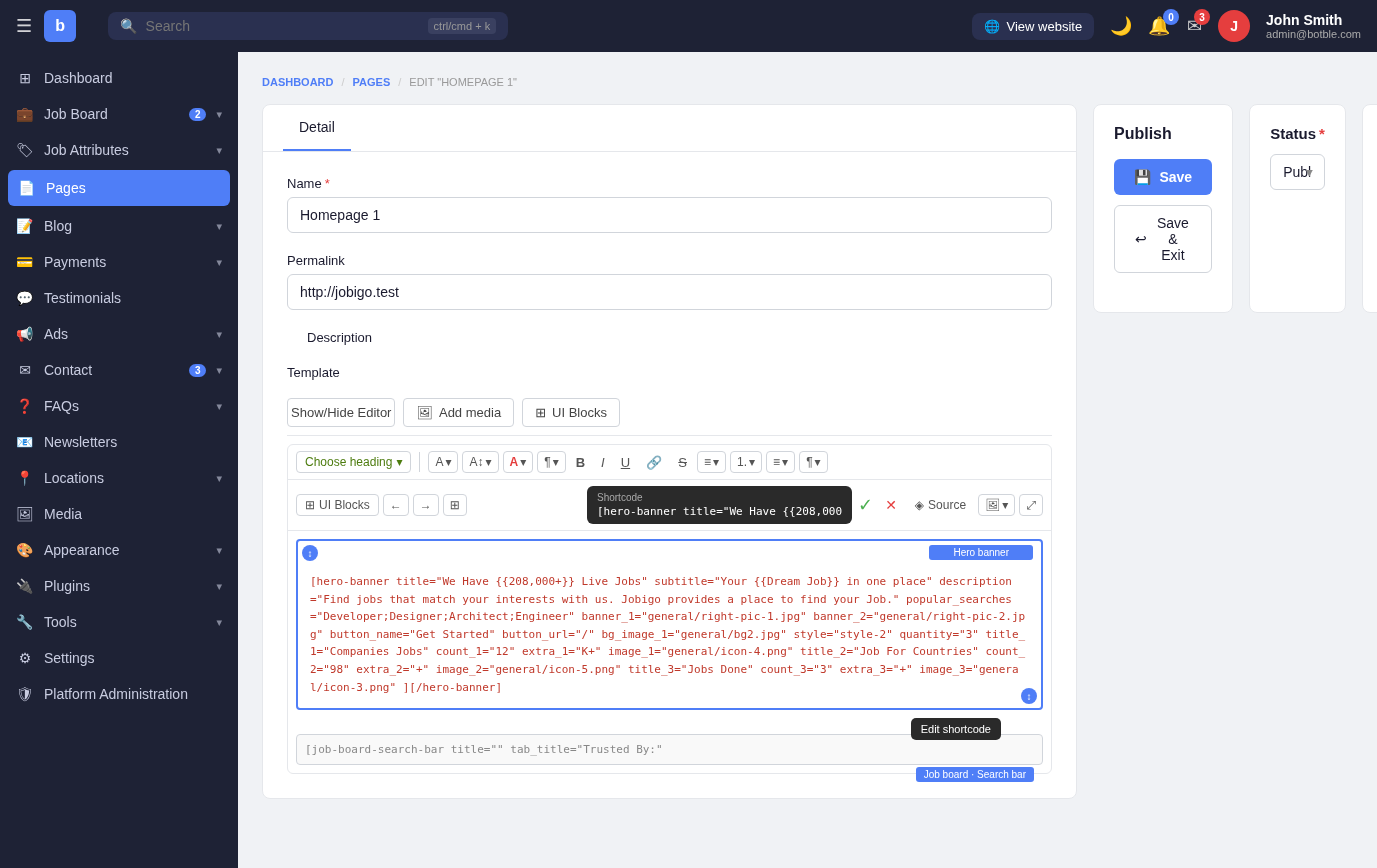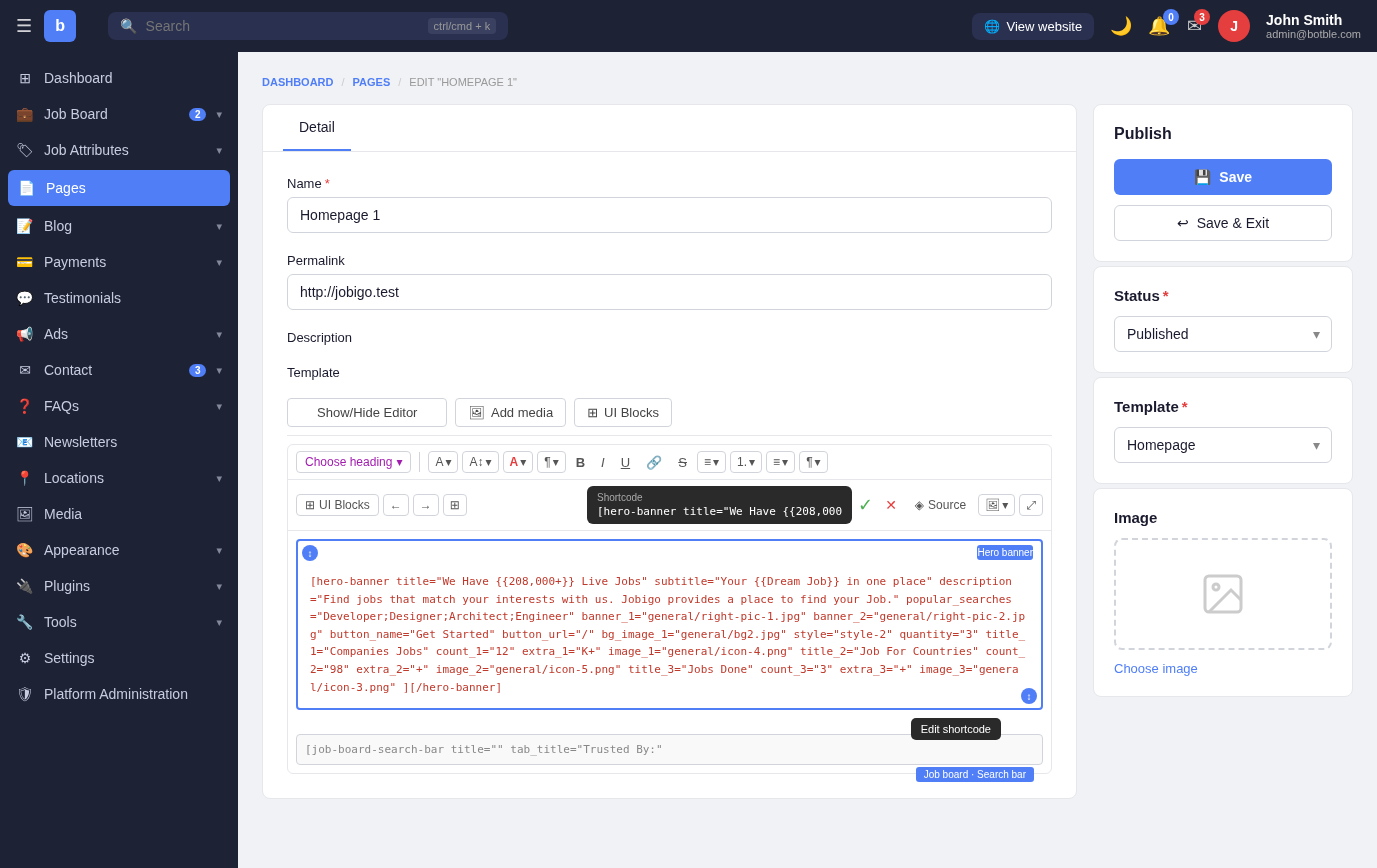--- a/index.html
+++ b/index.html
@@ -155,42 +155,42 @@
             </div>
             <input type="text" style="width: 100%; border: 1px solid rgb(209, 213, 219); border-radius: 6px; padding: 9px 12px; font-size: 14px; color: rgb(26, 26, 46); outline: none;" value="Homepage 1">
           </div>
 
           <div style="margin-bottom:20px;">
             <div style="font-size:13px;font-weight:500;color:#1a1a2e;margin-bottom:6px;">Permalink</div>
             <input type="text" style="width: 100%; border: 1px solid rgb(209, 213, 219); border-radius: 6px; padding: 9px 12px; font-size: 14px; color: rgb(26, 26, 46); outline: none;" value="http://jobigo.test">
           </div>
 
           <div style="margin-bottom:20px;">
-            <div style="font-size:13px;font-weight:500;color:#1a1a2e;margin-bottom:6px;">Description</div>
+            <div style="font-size:13px;font-weight:500;color:#1a1a2e;margin-bottom:6px;margin-left:20px;">Description</div>
           </div>
 
           <div>
             <div style="font-size:13px;font-weight:500;color:#1a1a2e;margin-bottom:10px;">Template</div>
 
             <div style="display:flex;align-items:center;gap:8px;flex-wrap:wrap;padding:8px 0;border-bottom:1px solid #e5e7eb;margin-bottom:8px;">
-              <button style="background:#fff;border:1px solid #d1d5db;border-radius:4px;padding:6px 29px;font-size:13px;cursor:pointer;color:#444;">Show/Hide Editor</button>
+              <button style="background:#fff;border:1px solid #d1d5db;border-radius:4px;padding:6px 3px;font-size:13px;cursor:pointer;color:#444;">Show/Hide Editor</button>
               <button style="background:#fff;border:1px solid #d1d5db;border-radius:4px;padding:6px 12px;font-size:13px;cursor:pointer;color:#444;display:flex;align-items:center;gap:6px;">
                 <span>🖼</span>
                 <span>Add media</span>
               </button>
               <button style="background:#fff;border:1px solid #d1d5db;border-radius:4px;padding:6px 12px;font-size:13px;cursor:pointer;color:#444;display:flex;align-items:center;gap:6px;">
                 <span>⊞</span>
                 <span>UI Blocks</span>
               </button>
             </div>
 
             <div style="border:1px solid #e5e7eb;border-radius:6px;overflow:visible;position:relative;">
 
               <div style="display:flex;align-items:center;gap:4px;padding:6px 8px;border-bottom:1px solid #e5e7eb;flex-wrap:wrap;position:relative;">
-                <div style="border:1px solid #d1d5db;border-radius:4px;padding:3px 8px;font-size:12px;background:#fff;color:#a21caf;cursor:pointer;display:flex;align-items:flex-end;gap:4px;">
+                <div style="border:1px solid #d1d5db;border-radius:4px;padding:3px 8px;font-size:12px;background:#fff;color:#4d7c0f;cursor:pointer;display:flex;align-items:flex-end;gap:4px;">
                   <span>Choose heading</span>
                   <span>▾</span>
                 </div>
                 <div style="width:1px;height:20px;background:#d1d5db;margin:0 4px;"></div>
                 <button style="background:none;border:1px solid #d1d5db;border-radius:4px;padding:3px 6px;font-size:12px;cursor:pointer;color:#555;display:flex;align-items:center;gap:2px;">A <span>▾</span></button>
                 <button style="background:none;border:1px solid #d1d5db;border-radius:4px;padding:3px 6px;font-size:12px;cursor:pointer;color:#555;display:flex;align-items:center;gap:2px;">A↕ <span>▾</span></button>
                 <button style="background:none;border:1px solid #d1d5db;border-radius:4px;padding:3px 6px;font-size:12px;cursor:pointer;color:#555;display:flex;align-items:center;gap:2px;">
                     <span style="color:#e53e3e;font-weight:700;">A</span> 
                     <span>▾</span>
                   </button>
@@ -227,38 +227,38 @@
                 <button style="background:none;border:none;color:#555;font-size:12px;cursor:pointer;display:flex;align-items:center;gap:4px;padding:4px 8px;border-radius:4px;">
                   <span>◈</span>
                   <span>Source</span>
                 </button>
                 <button style="background:none;border:1px solid #d1d5db;border-radius:4px;padding:3px 6px;font-size:12px;cursor:pointer;color:#555;display:flex;align-items:center;gap:2px;">🖼 <span>▾</span></button>
                 <button style="background:none;border:1px solid #d1d5db;border-radius:4px;padding:3px 6px;font-size:12px;cursor:pointer;color:#555;">⤢</button>
               </div>
 
               <div style="border:2px solid #4f7ef7;border-radius:4px;margin:8px;padding:12px;background:#fff;min-height:120px;position:relative;">
                 <div style="position:absolute;top:4px;left:4px;width:16px;height:16px;background:#4f7ef7;border-radius:50%;display:flex;align-items:center;justify-content:center;color:#fff;font-size:10px;cursor:pointer;">↕</div>
-                <div style="position:absolute;top:4px;right:8px;background:#4f7ef7;color:#fff;font-size:10px;padding:2px 0;border-radius:3px;">Hero banner</div>
+                <div style="position:absolute;top:4px;right:8px;background:#4f7ef7;color:#fff;font-size:10px;padding:2px 24px;border-radius:3px;">Hero banner</div>
                 <div style="color:#c0392b;font-family:monospace;font-size:11px;line-height:1.6;margin-top:20px;word-break:break-all;">[hero-banner title="We Have {{208,000+}} Live Jobs" subtitle="Your {{Dream Job}} in one place" description="Find jobs that match your interests with us. Jobigo provides a place to find your Job." popular_searches="Developer;Designer;Architect;Engineer" banner_1="general/right-pic-1.jpg" banner_2="general/right-pic-2.jpg" button_name="Get Started" button_url="/" bg_image_1="general/bg2.jpg" style="style-2" quantity="3" title_1="Companies Jobs" count_1="12" extra_1="K+" image_1="general/icon-4.png" title_2="Job For Countries" count_2="98" extra_2="+" image_2="general/icon-5.png" title_3="Jobs Done" count_3="3" extra_3="+" image_3="general/icon-3.png" ][/hero-banner]</div>
                 <div style="position:absolute;bottom:4px;right:4px;width:16px;height:16px;background:#4f7ef7;border-radius:50%;display:flex;align-items:center;justify-content:center;color:#fff;font-size:10px;cursor:pointer;">↕</div>
 
                 <div style="position:absolute;bottom:-32px;right:40px;background:#2a2a2a;color:#fff;font-size:11px;padding:5px 10px;border-radius:5px;white-space:nowrap;z-index:20;">Edit shortcode</div>
               </div>
 
               <div style="border:1px solid #d1d5db;border-radius:4px;margin:8px;margin-top:24px;padding:8px;background:#f9f9f9;position:relative;">
                 <div style="position:absolute;bottom:-18px;right:8px;background:#4f7ef7;color:#fff;font-size:10px;padding:2px 8px;border-radius:3px;">Job board · Search bar</div>
                 <div style="font-family:monospace;font-size:11px;color:#888;">[job-board-search-bar title="" tab_title="Trusted By:"</div>
               </div>
 
             </div>
           </div>
         </div>
       </div>
 
-      <div style="width:260px;flex-shrink:0;display:flex;flex-direction:column;gap:4px;">
+      <div style="width:260px;flex-shrink:0;display:flex;flex-direction:row;gap:16px;">
 
         <div style="background:#fff;border-radius:8px;border:1px solid #e5e7eb;padding:20px;">
           <div style="font-size:16px;font-weight:600;color:#1a1a2e;margin-bottom:16px;">Publish</div>
           <button style="background:#4f7ef7;color:#fff;border:none;border-radius:6px;padding:10px 20px;font-size:14px;font-weight:600;cursor:pointer;display:flex;align-items:center;gap:8px;width:100%;justify-content:center;">
             <span>💾</span>
             <span>Save</span>
           </button>
           <button style="background:#fff;color:#1a1a2e;border:1px solid #d1d5db;border-radius:6px;padding:9px 20px;font-size:14px;cursor:pointer;display:flex;align-items:center;gap:8px;width:100%;justify-content:center;margin-top:10px;">
             <span>↩</span>
             <span>Save &amp; Exit</span>

